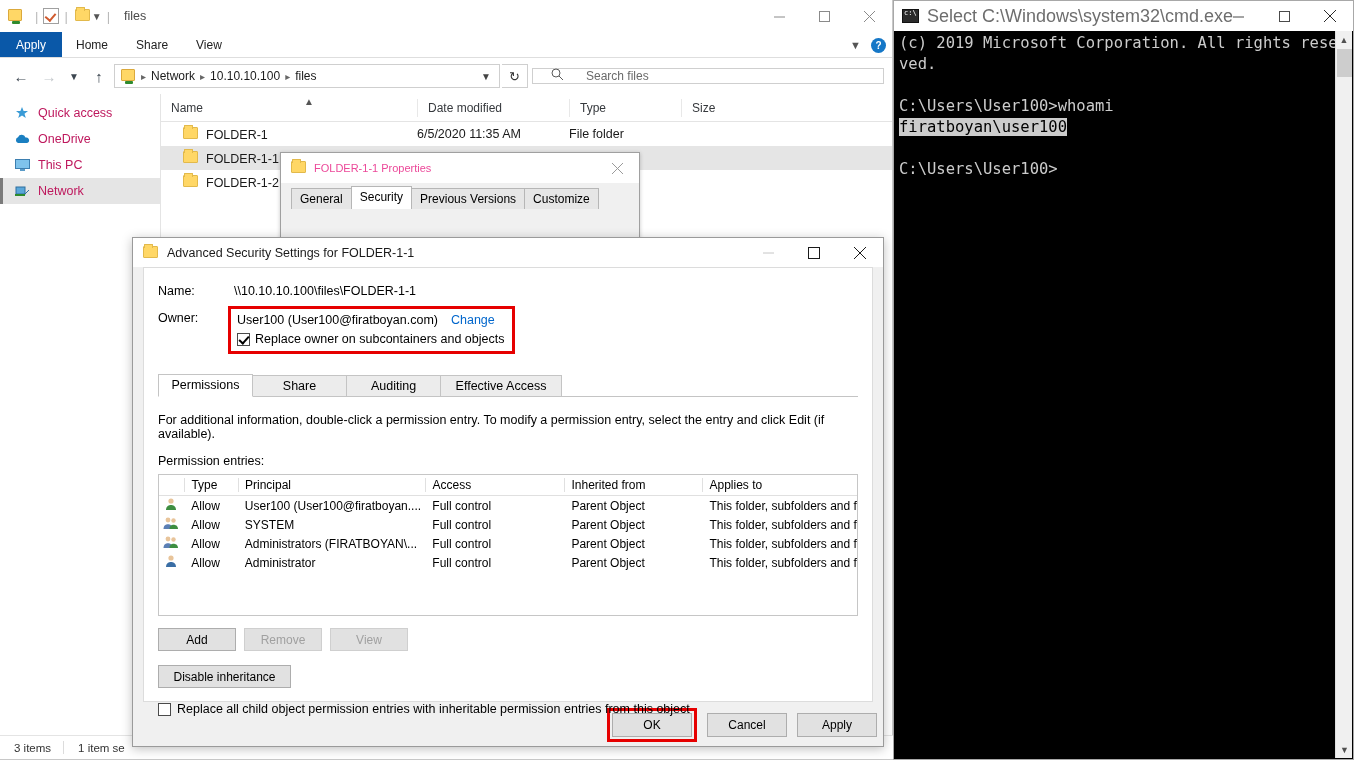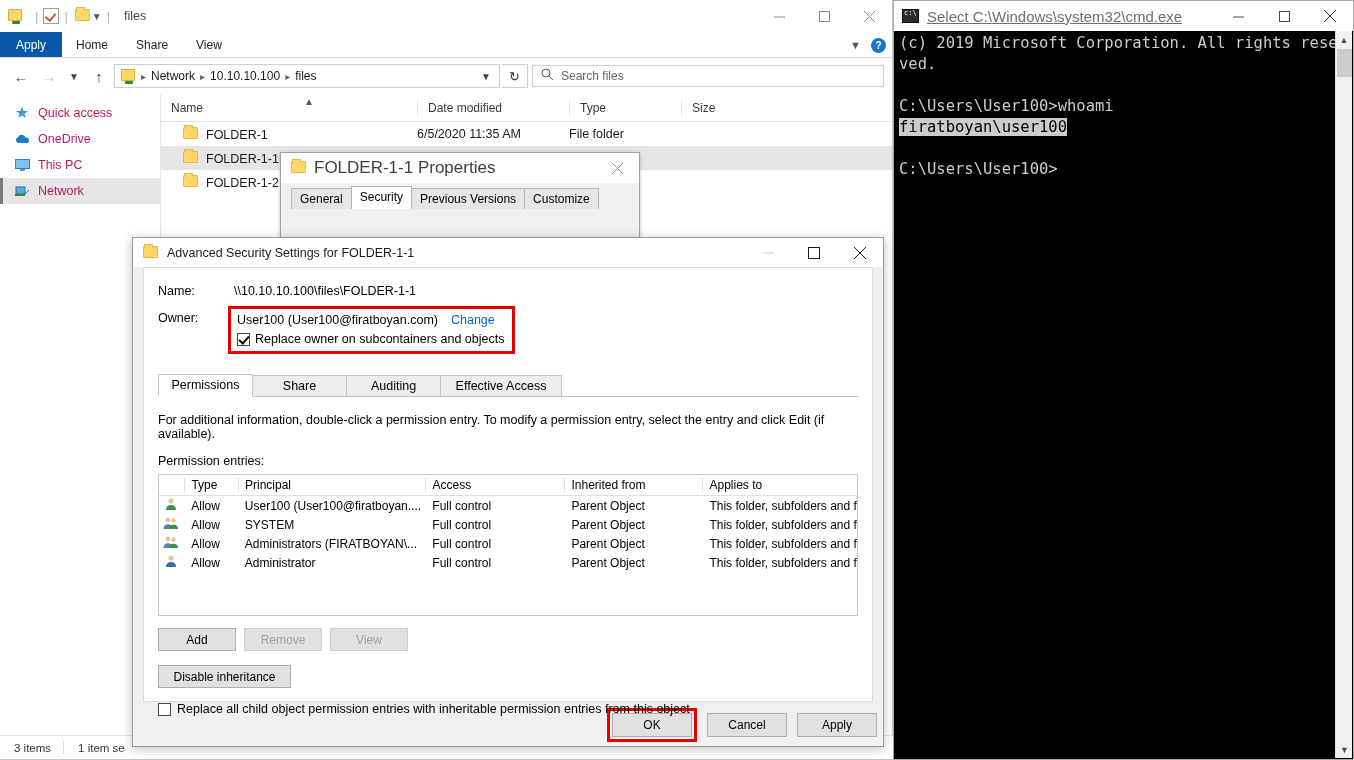--- a/index.html
+++ b/index.html
@@ -64,22 +64,22 @@
   .nav-arrow.dim { color:#c3c7cb; }
   .nav-small { width:20px;height:26px;display:flex;align-items:center;justify-content:center;font-size:10px;color:#3c4650;}
   .addressbar { flex:1; height:24px; border:1px solid #cfcfcf; background:#fff;
                 display:flex; align-items:center; padding:0 2px 0 6px; font-size:12px; color:#1a1a1a;}
   .crumb { padding:0 4px; }
   .crumb-sep { color:#666; font-size:10px; padding:0 1px;}
   .addr-right{ margin-left:auto; display:flex; align-items:center;}
   .addr-caret{ width:22px;height:22px;display:flex;align-items:center;justify-content:center;font-size:10px;color:#444;}
   .refresh-btn{ width:26px;height:24px;border:1px solid #cfcfcf;border-left:none;background:#fff;
                 display:flex;align-items:center;justify-content:center;font-size:13px;color:#333;}
-  .searchbox{ width:352px;height:22px;border:1px solid #cfcfcf;background:#fff;display:flex;align-items:center;
-              padding:0 8px; gap:7px; margin-left:2px;}
+  .searchbox{ width:352px;height:16px;border:1px solid #cfcfcf;background:#fff;display:flex;align-items:center;
+              padding:0 18px; gap:22px; margin-left:2px;}
   .search-ph{ font-size:12px;color:#6a6a6a; }
 
   .exp-body { display:flex; height: calc(760px - 32px - 26px - 36px - 24px); }
   .nav-pane { width: 161px; border-right:1px solid #e4e4e4; padding-top:6px; background:#fff;}
   .nav-item { height:26px; display:flex; align-items:center; gap:8px; padding-left:14px; font-size:12.5px; color:#be185d;}
   .nav-item.sel { background:#e5e5e5; border-left:3px solid #7a7a7a; padding-left:11px; }
   .ni-icon { width:16px;height:16px;display:flex;align-items:center;justify-content:center;}
 
   .list-pane { flex:1; position:relative; background:#fff; }
   .col-header { height:28px; display:flex; align-items:center; border-bottom:1px solid #e4e4e4;
@@ -97,21 +97,21 @@
   .st-item{ padding:0 12px 0 14px; }
   .st-sep{ width:1px;height:13px;background:#dcdcdc; }
 
   
   .props {
     position:absolute; left:280px; top:152px; width:360px; height:110px;
     background:#f0f0f0; border:1px solid #a0a0a0; box-shadow: 0 1px 4px rgba(0,0,0,.22);
   }
   .props-title { height:30px; background:#fff; display:flex; align-items:center; padding-left:10px; gap:8px;
                  position:relative;}
-  .props-title-text{ font-size:17px; color:#404040; }
+  .props-title-text{ font-size:11px; color:#ec4899; }
   .props-close { position:absolute; right:0; top:0; width:44px; height:30px;
                  display:flex;align-items:center;justify-content:center;color:#9a9a9a;}
   .props-tabs { display:flex; align-items:flex-end; padding-left:10px; height:24px; margin-top:2px; }
   .ptab { font-size:12px; color:#000; padding:3px 8px 3px 8px; border:1px solid #b6b6b6; background:#e6e6e6;
           margin-right:-1px; border-bottom:none;}
   .ptab.active { background:#fff; padding-bottom:5px; position:relative; z-index:2; }
   .props-sheet { background:#fff; border-top:1px solid #b6b6b6; height:40px; padding:7px 0 0 12px;}
   .props-objname { font-size:12px; color:#000; }
   .props-objname b { font-weight:normal; margin-left:18px; }
 
@@ -169,21 +169,21 @@
          display:flex;align-items:center;justify-content:center;}
   .ok-wrap{ border:3px solid #e60000; padding:2px; }
 
   
   .cmd{ position:absolute; left:893px; top:0; width:461px; height:760px; background:#000;
         border:1px solid #a8a8a8; }
   .cmd-title{ height:30px; background:#fff; display:flex; align-items:center; padding-left:8px; gap:8px;
               position:relative;}
   .cmd-ico{ width:17px;height:14px;background:#2b2b2b;border:1px solid #111; position:relative; flex:none;}
   .cmd-ico:after{content:'c:\\';position:absolute;left:1px;top:-1px;color:#fff;font-size:7px;font-family:"DejaVu Sans Mono",monospace;}
-  .cmd-title-text{ font-size:15px; color:#6e6e6e;text-decoration:underline; }
+  .cmd-title-text{ font-size:18px; color:#6e6e6e; }
   .cmd-winbtns{ position:absolute; right:0; top:0; height:30px; display:flex; }
   .cmd-winbtn{ width:46px;height:30px;display:flex;align-items:center;justify-content:center;color:#3a3a3a;}
   .cmd-screen{ position:absolute; left:1px; top:30px; right:18px; bottom:1px; background:#000;
                color:#cccccc; font-family:"DejaVu Sans Mono", monospace; font-size:15.5px;
                line-height:21px; padding:2px 0 0 4px; white-space:pre; overflow:hidden;}
   .cmd-sel{ background:#cccccc; color:#000; }
   .cmd-scroll{ position:absolute; right:1px; top:30px; width:17px; bottom:1px; background:#f0f0f0;
                border-left:1px solid #e0e0e0;}
   .cmd-sb-btn{ height:17px; display:flex; align-items:center; justify-content:center; font-size:9px; color:#505050;}
   .cmd-sb-thumb{ position:absolute; top:18px; left:1px; width:15px; height:28px; background:#cdcdcd;}

